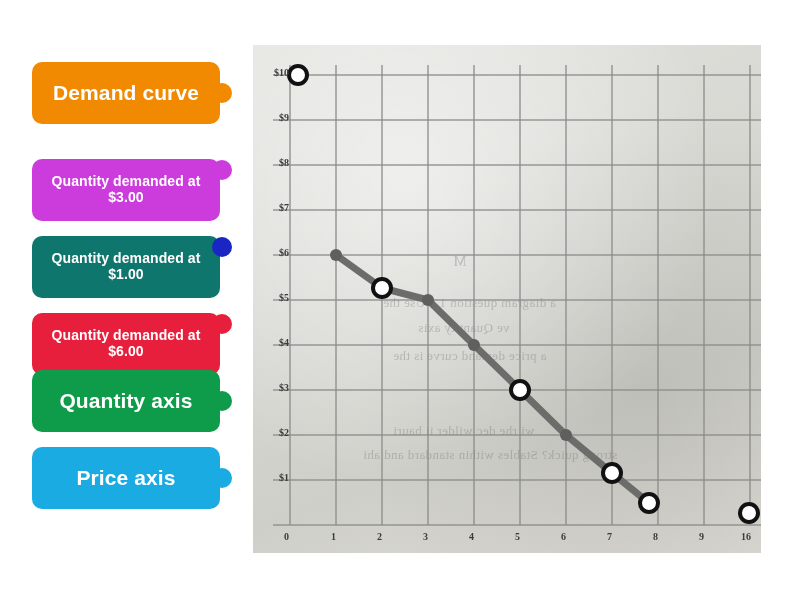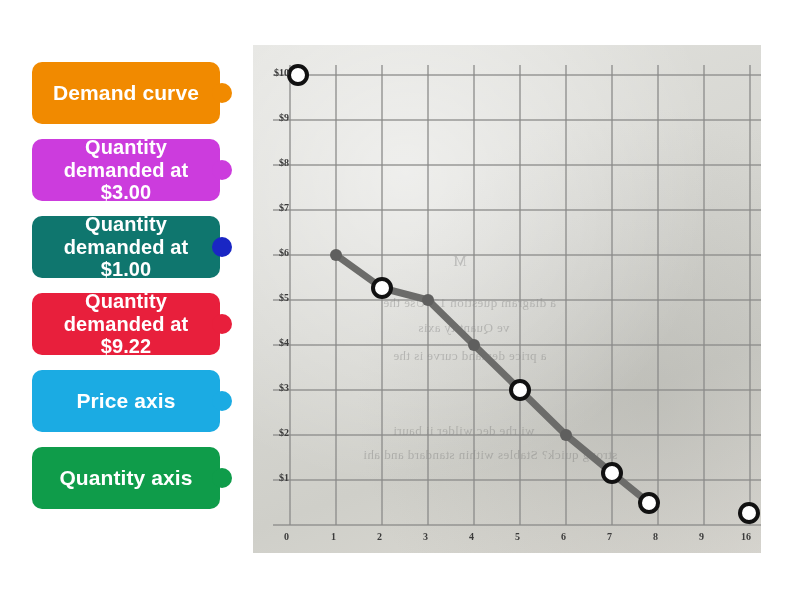--- a/index.html
+++ b/index.html
@@ -46,21 +46,21 @@
     text-align: center;
     color: #ffffff;
     font-weight: bold;
     line-height: 1.12;
     box-sizing: border-box;
     padding: 2px 8px;
     letter-spacing: 0.1px;
   }
 
   .label-pill.size-lg { font-size: 21px; }
-  .label-pill.size-md { font-size: 20px; }
+  .label-pill.size-md { font-size: 14px; margin-top: 20px; }
 
   .label-knob {
     position: absolute;
     top: 21px;
     left: 180px;
     width: 20px;
     height: 20px;
     border-radius: 50%;
   }
 
@@ -137,37 +137,37 @@
 
     <div class="label-row">
       <div class="label-pill size-md" style="background:#0f766e;">
         <span>Quantity demanded at $1.00</span>
       </div>
       <div class="label-knob" style="background:#1926c4;"></div>
     </div>
 
     <div class="label-row">
       <div class="label-pill size-md" style="background:#e81f3c;">
-        <span>Quantity demanded at $9.22</span>
+        <span>Quantity demanded at $6.00</span>
       </div>
       <div class="label-knob" style="background:#e81f3c;"></div>
+    </div>
+
+    <div class="label-row">
+      <div class="label-pill size-lg" style="background:#0f9c4a;">
+        <span>Quantity axis</span>
+      </div>
+      <div class="label-knob" style="background:#0f9c4a;"></div>
     </div>
 
     <div class="label-row">
       <div class="label-pill size-lg" style="background:#1babe3;">
         <span>Price axis</span>
       </div>
       <div class="label-knob" style="background:#1babe3;"></div>
-    </div>
-
-    <div class="label-row">
-      <div class="label-pill size-lg" style="background:#0f9c4a;">
-        <span>Quantity axis</span>
-      </div>
-      <div class="label-knob" style="background:#0f9c4a;"></div>
     </div>
 
   </div>
 
   <div id="image-panel">
     <div id="photo-bg"></div>
 
     <div class="ghost" style="left:130px; top:250px;">a diagram question 12.  Use the</div>
     <div class="ghost" style="left:165px; top:275px;">ve Quantity axis</div>
     <div class="ghost" style="left:140px; top:303px;">a price demand curve is the</div>

